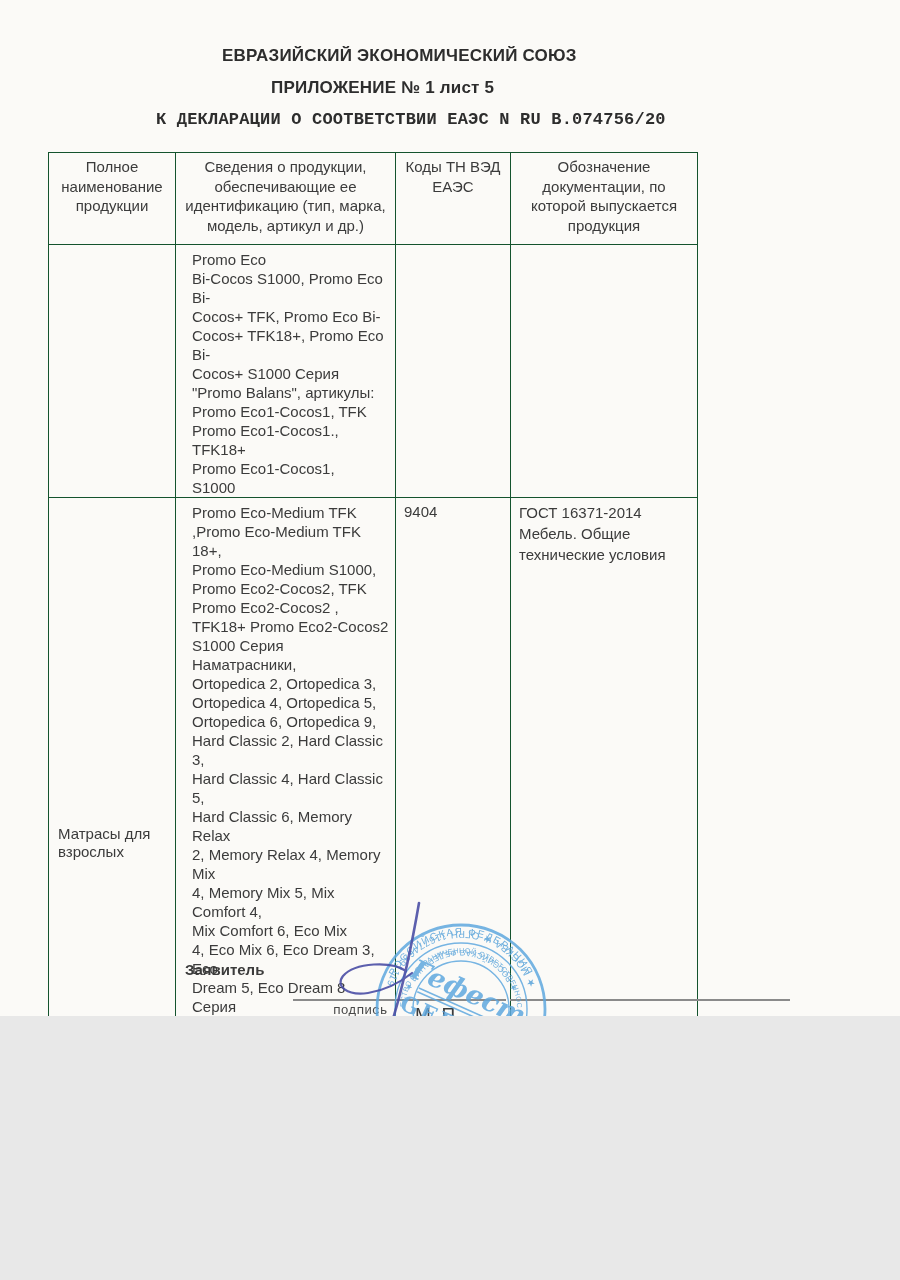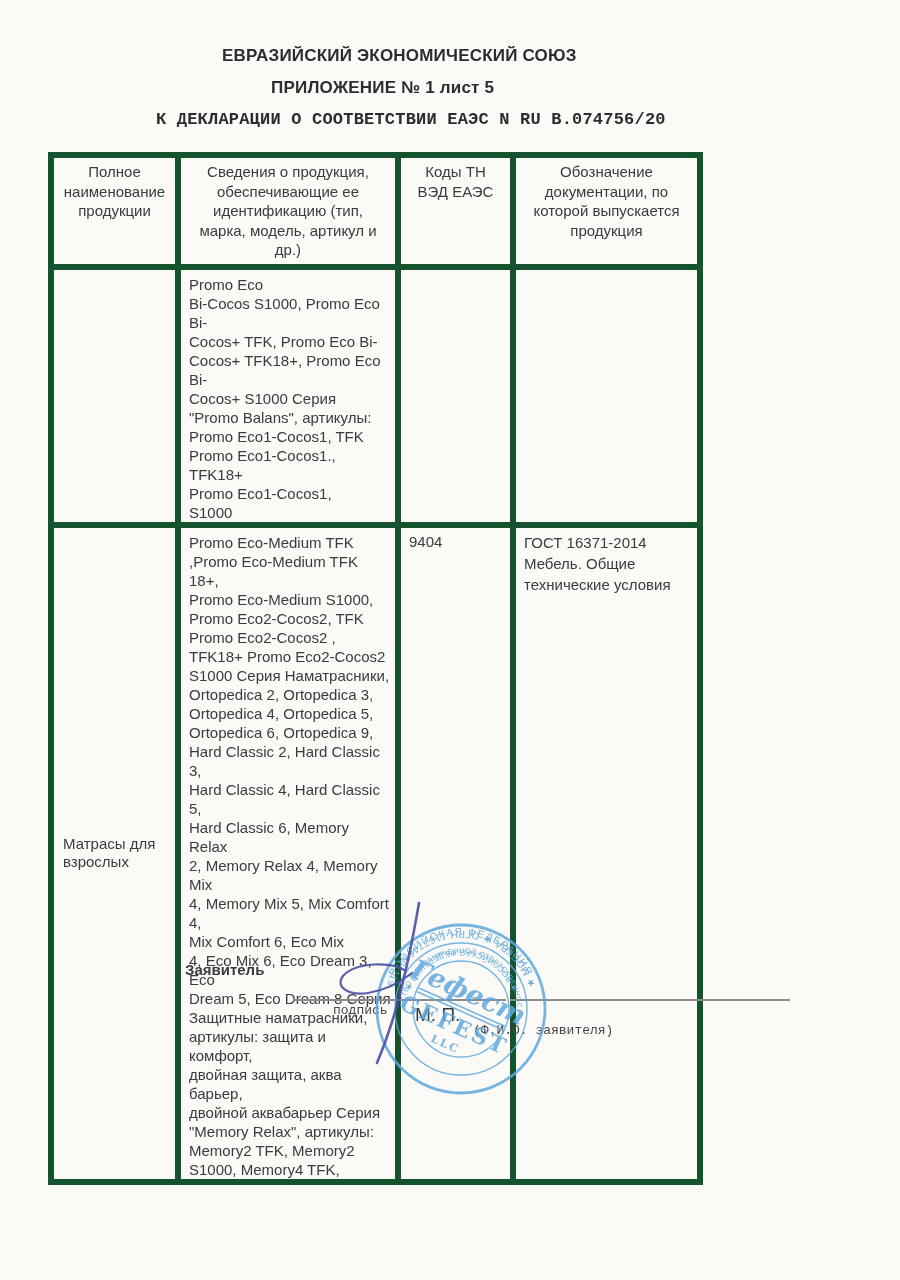--- a/index.html
+++ b/index.html
@@ -1,42 +1,42 @@
 <!DOCTYPE html>
 <html><head>
 <meta charset="utf-8">
 <style>
   * { margin:0; padding:0; box-sizing:border-box; }
   html,body { background:#e8e8e8; }
   .page {
-    position:relative; width:900px; height:1280px;
+    position:relative; width:900px; height:1016px;
     background:#fbfaf7; overflow:hidden;
     font-family:"Liberation Sans", sans-serif;
     color:#3b3b3b;
   }
   .doc-title { position:absolute; font-weight:bold; font-size:17px; color:#2d2d2d; letter-spacing:.2px; white-space:nowrap; }
   .t1 { left:222px; top:46px; }
   .t2 { left:271px; top:78px; }
   .t3 { left:156px; top:110px;font-family:Liberation Mono, monospace; }
 
   table.main {
     position:absolute; left:48px; top:152px;
     border-collapse:collapse; table-layout:fixed;
   }
   table.main td {
-    border:6px solid #14532d;
+    border:1px solid #14532d;
     vertical-align:top;
     font-size:15px; color:#3b3b3b;
   }
   td.hdr {
     vertical-align:middle; text-align:center;
     font-size:14.5px; line-height:19.5px; color:#363636;
     padding:4px 8px;
   }
-  .cell-text { white-space:pre-line; line-height:19px; padding:5px 4px 0 8px; }
+  .cell-text { white-space:pre-line; line-height:19px; padding:5px 4px 0 8px;margin-left:8px; }
   .name-text { line-height:18px; padding:0 6px 0 9px; }
   .code-text { padding:4px 4px 0 8px; line-height:19px; }
   .doc-text  { white-space:pre-line; padding:4px 4px 0 8px; line-height:21px; }
 
   .footer-label { position:absolute; font-size:15px; color:#3b3b3b; white-space:nowrap; }
   .sig-line { position:absolute; height:1.5px; background:#8a8a8a; }
   .small-cap { position:absolute; font-size:13px; color:#474747; white-space:nowrap;font-family:Liberation Mono, monospace; }
   .fio-block { position:absolute; left:456px; top:963px; width:152px; text-align:center;
                font-size:15px; line-height:19.5px; white-space:pre-line; color:#3b3b3b; }
 
@@ -55,21 +55,21 @@
   <table class="main">
     <colgroup>
       <col style="width:127px">
         <col style="width:220px">
         <col style="width:115px">
         <col style="width:187px">
     </colgroup>
     <tbody>
         <tr style="height:92px">
       <td class="hdr">Полное наименование продукции</td>
-      <td class="hdr">Сведения о продукция, обеспечивающие ее идентификацию (тип, марка, модель, артикул и др.)</td>
+      <td class="hdr">Сведения о продукции, обеспечивающие ее идентификацию (тип, марка, модель, артикул и др.)</td>
       <td class="hdr">Коды ТН ВЭД ЕАЭС</td>
       <td class="hdr">Обозначение документации, по которой выпускается продукция</td>
     </tr>
     <tr style="height:205px">
       <td></td>
       <td>
         <div class="cell-text">Promo Eco
 Bi-Cocos S1000, Promo Eco Bi-
 Cocos+ TFK, Promo Eco Bi-
 Cocos+ TFK18+, Promo Eco Bi-

